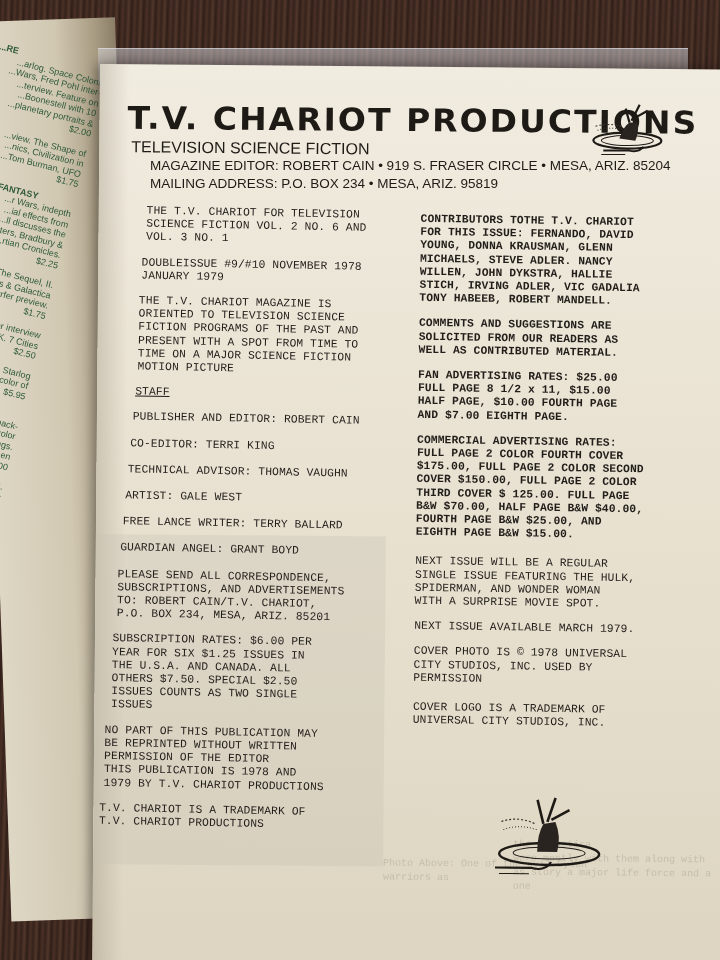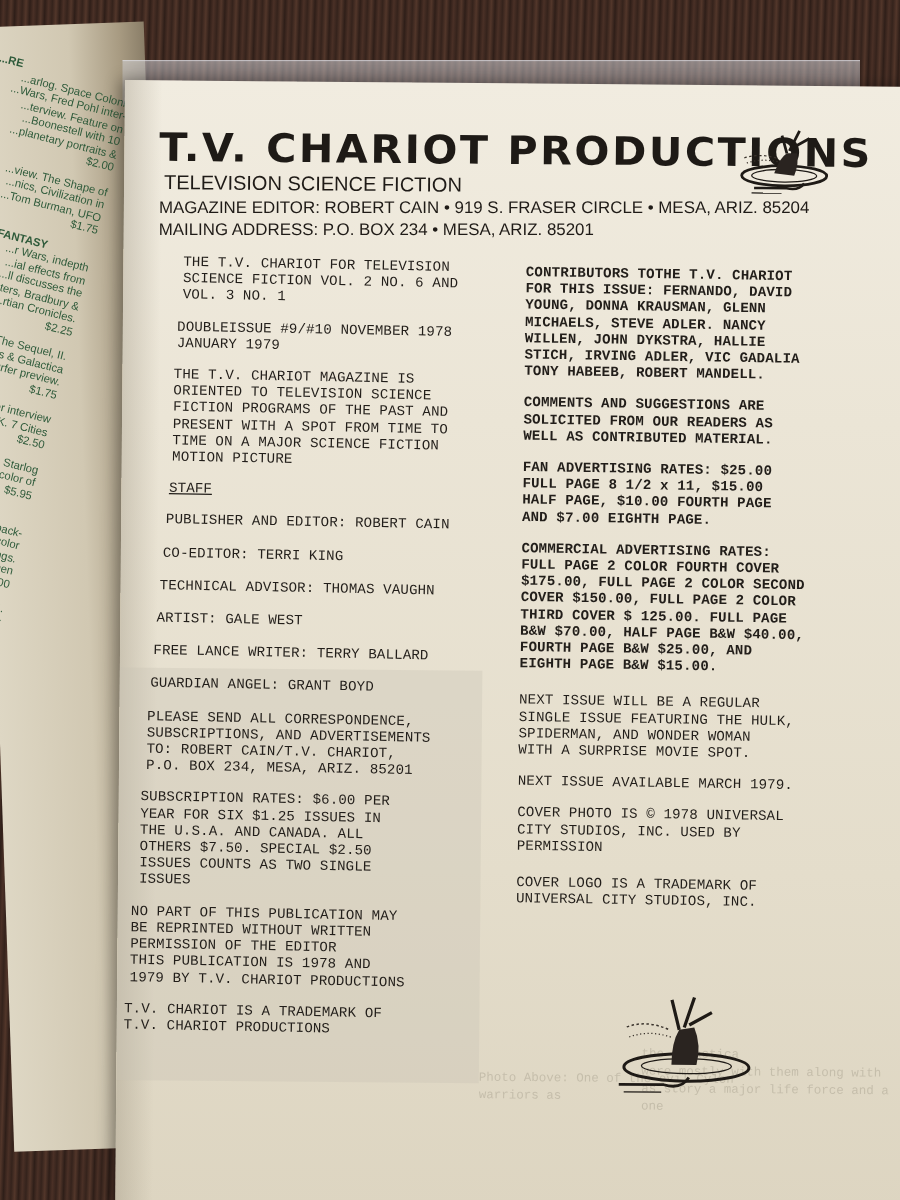--- a/index.html
+++ b/index.html
@@ -44,21 +44,21 @@
     .paste-left {
       position: absolute; left: -40px; top: 470px; width: 330px; height: 330px;
       background: rgba(200,195,180,0.35);
     }
     .masthead { position: absolute; left: 28px; top: 36px; width: 590px; }
     .brand {
       font-family: "DejaVu Sans", sans-serif; font-weight: bold; font-size: 33px;
       letter-spacing: 2px; color: #1e1a16; line-height: 36px; transform: scaleY(0.95);
     }
     .tagline { font-family: "Liberation Sans", sans-serif; font-size: 16px; color: #1f1b17; margin-left: 4px; margin-top: 2px; }
-    .edline { font-family: "Liberation Sans", sans-serif; font-size: 13.5px; color: #1f1b17; margin-top: 2px; line-height: 16px; transform: rotate(-0.5deg); transform-origin: left; }
+    .edline { font-family: "Liberation Sans", sans-serif; font-size: 13.5px; color: #1f1b17; margin-top: 2px; line-height: 16px; transform: rotate(-0.5deg); transform-origin: left; margin-left: 23px; }
     .logo { position: absolute; left: 490px; top: 28px; width: 75px; height: 65px; }
     .logo-bottom { position: absolute; left: 392px; top: 714px; width: 120px; height: 100px; }
     .col {
       position: absolute; font-size: 11.3px; line-height: 13.2px; color: #221e1a;
       letter-spacing: 0.1px; font-family: "Liberation Mono", monospace;
     }
     .col-left { left: 28px; top: 140px; width: 290px; transform: rotate(0.6deg); transform-origin: top left; }
     .col-right { left: 322px; top: 146px; width: 260px; transform: rotate(0.4deg); transform-origin: top left; }
     .para { margin-bottom: 12px; white-space: pre-line; }
     .staff-head { text-decoration: underline; margin-bottom: 12px; margin-left: 2px; }
@@ -140,21 +140,21 @@
   <div class="ghost" style="left:290px; top:790px;">Photo Above: One of the evil Cylon
     warriors as</div>
   <div class="ghost" style="left:420px; top:770px;">the Galactica
 were mostly with them along with
 as story a major life force  and a one</div>
 
   <div class="masthead">
     <div class="brand">T.V. CHARIOT PRODUCTIONS</div>
     <div class="tagline">TELEVISION SCIENCE FICTION</div>
     <div class="edline">MAGAZINE EDITOR: ROBERT CAIN • 919 S. FRASER CIRCLE • MESA, ARIZ. 85204</div>
-    <div class="edline">MAILING ADDRESS: P.O. BOX 234 • MESA, ARIZ. 85201</div>
+    <div class="edline">MAILING ADDRESS: P.O. BOX 234 • MESA, ARIZ. 95819</div>
   </div>
 
   <svg class="logo" viewBox="0 0 75 65">
     <ellipse cx="38" cy="44" rx="34" ry="8" fill="none" stroke="#1e1a16" stroke-width="2.2"></ellipse>
     <ellipse cx="38" cy="44" rx="26" ry="5" fill="none" stroke="#1e1a16" stroke-width="1"></ellipse>
     <path d="M30 42 Q34 30 40 26 L48 26 Q50 34 46 44 Z" fill="#2a2420"></path>
     <path d="M40 26 L36 12 M42 24 L50 8 M44 22 L58 14" stroke="#1e1a16" stroke-width="2.2" fill="none"></path>
     <path d="M6 30 Q18 26 32 30" stroke="#3a332c" stroke-width="1" stroke-dasharray="2 2" fill="none"></path>
     <path d="M8 34 Q20 30 34 33" stroke="#3a332c" stroke-width="1" stroke-dasharray="1 2" fill="none"></path>
     <path d="M14 54 L40 54 Q50 56 54 50" stroke="#1e1a16" stroke-width="2" fill="none"></path>

